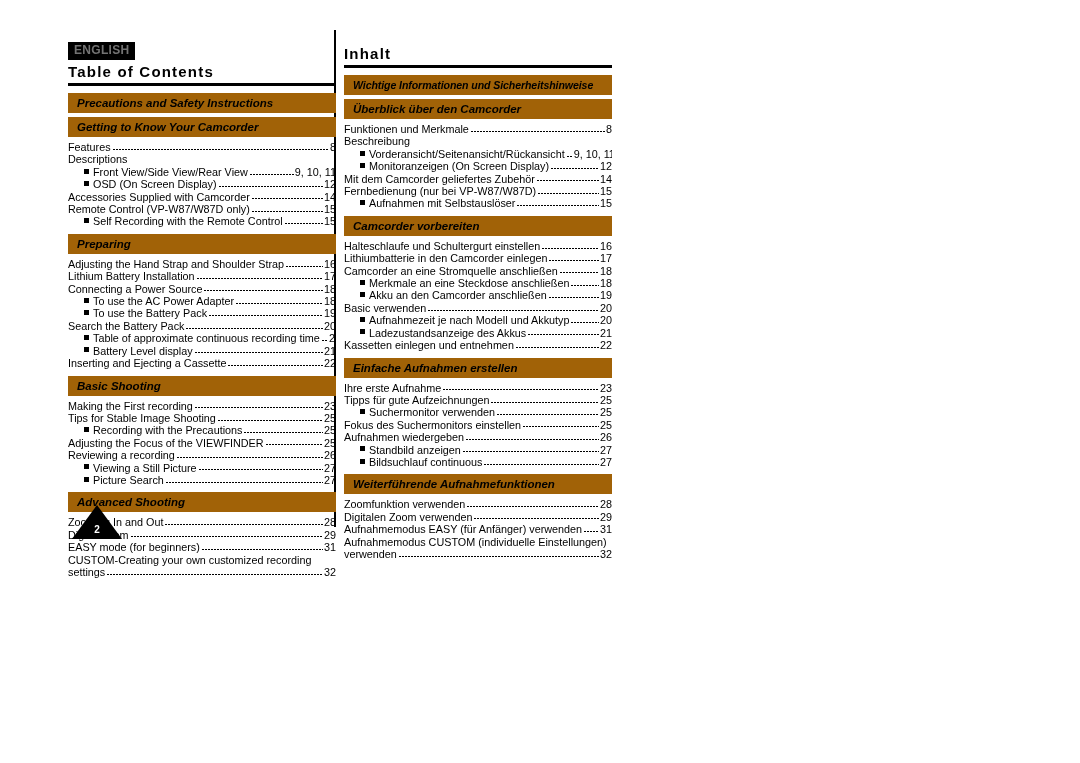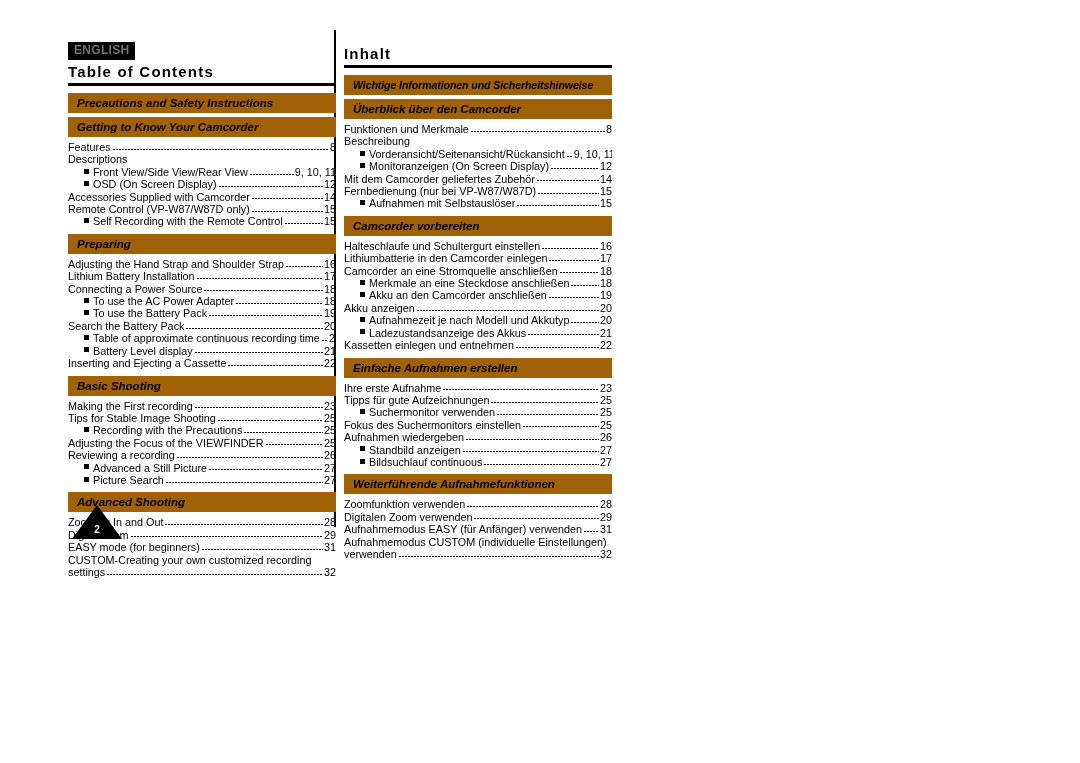--- a/index.html
+++ b/index.html
@@ -279,21 +279,21 @@
             <span class="leader"></span>
             <span class="epage">25</span>
           </li>
           <li class="entry">
             <span class="etext">Reviewing a recording</span>
             <span class="leader"></span>
             <span class="epage">26</span>
           </li>
           <li class="entry sub">
             <span class="bullet"></span>
-            <span class="etext">Advanced a Still Picture</span>
+            <span class="etext">Viewing a Still Picture</span>
             <span class="leader"></span>
             <span class="epage">27</span>
           </li>
           <li class="entry sub">
             <span class="bullet"></span>
             <span class="etext">Picture Search</span>
             <span class="leader"></span>
             <span class="epage">27</span>
           </li>
         </ul>
@@ -397,21 +397,21 @@
             <span class="leader"></span>
             <span class="epage">18</span>
           </li>
           <li class="entry sub">
             <span class="bullet"></span>
             <span class="etext">Akku an den Camcorder anschließen</span>
             <span class="leader"></span>
             <span class="epage">19</span>
           </li>
           <li class="entry">
-            <span class="etext">Akku anzeigen</span>
+            <span class="etext">Basic verwenden</span>
             <span class="leader"></span>
             <span class="epage">20</span>
           </li>
           <li class="entry sub">
             <span class="bullet"></span>
             <span class="etext">Aufnahmezeit je nach Modell und Akkutyp</span>
             <span class="leader"></span>
             <span class="epage">20</span>
           </li>
           <li class="entry sub">

